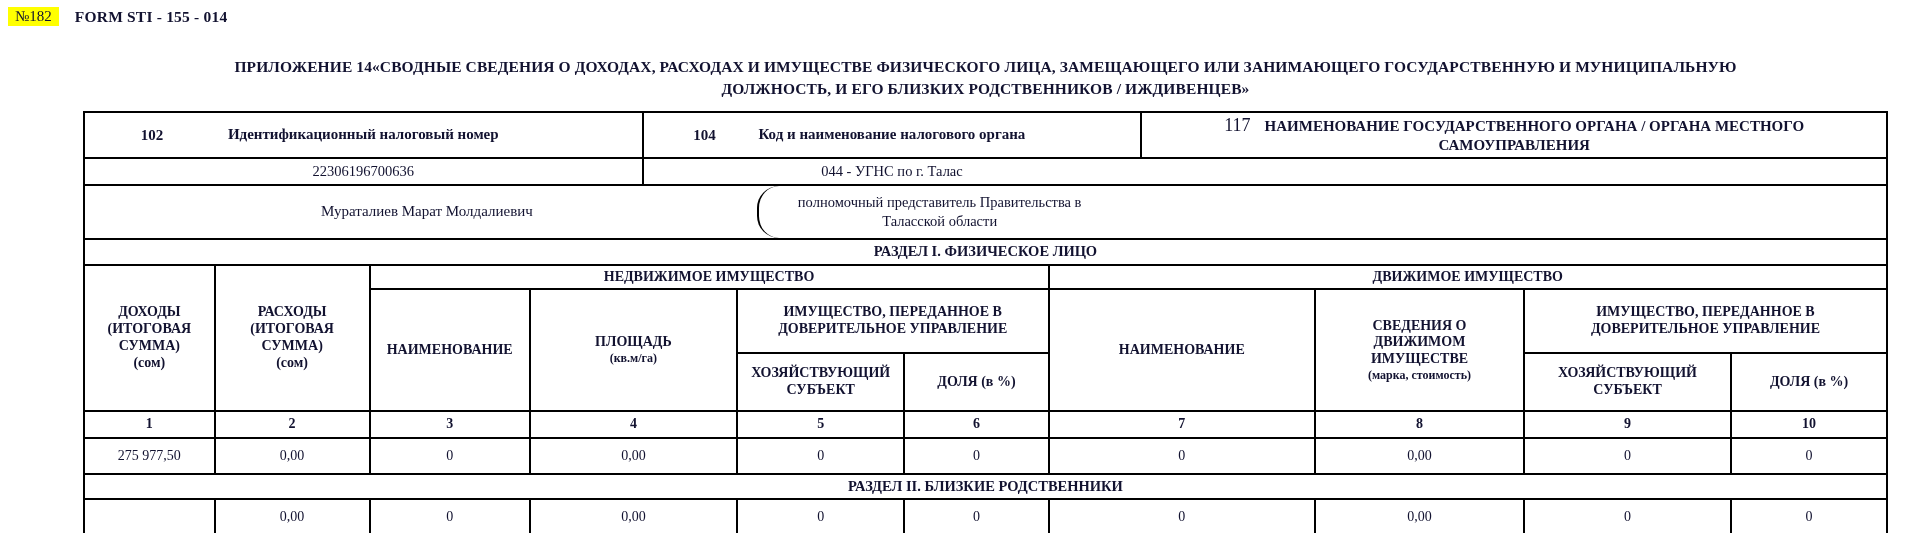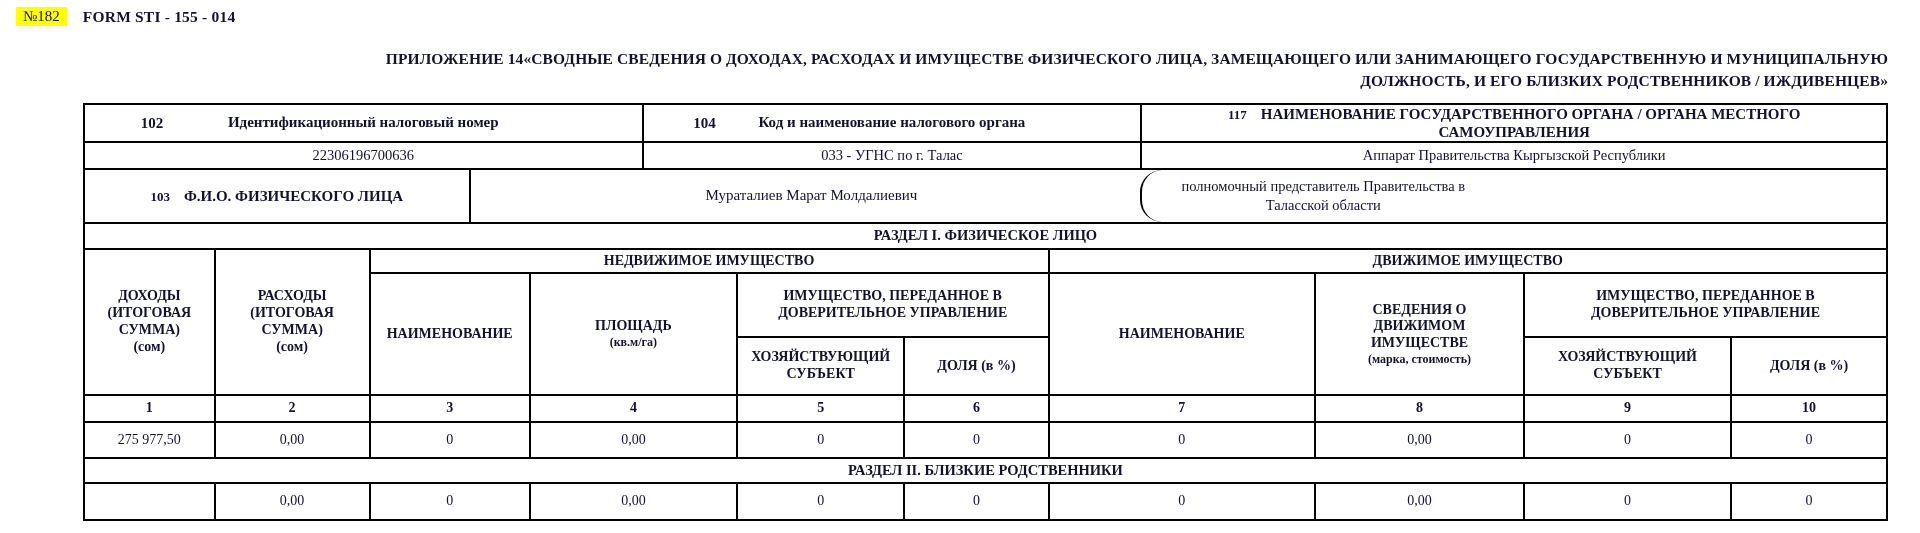--- a/index.html
+++ b/index.html
@@ -3,56 +3,56 @@
 <meta charset="utf-8">
 <style>
   html,body { margin:0; padding:0; background:#ffffff; }
   body {
     width:1920px; height:533px; overflow:hidden;
     font-family:"Liberation Serif","DejaVu Serif",serif;
     color:#121230;
   }
 
   
-  .topline { display:flex; align-items:center; gap:16px; padding:7px 0 0 16px; }
+  .topline { display:flex; align-items:center; gap:16px; padding:7px 0 0 8px; }
   .badge { background:#ffff00; padding:1px 7px; font-size:15px; }
   .formcode { font-weight:bold; font-size:15.5px; letter-spacing:.2px; }
 
   .title {
-    width:1805px; margin:22px 0 10px 83px;
-    text-align:right; font-weight:bold; font-size:15.5px; line-height:1.45;
+    width:1805px; margin:30px 0 10px 83px;
+    text-align:center; font-weight:bold; font-size:15.5px; line-height:1.45;
     white-space:pre-line; letter-spacing:.1px;
   }
 
   
   .formbox { margin-left:83px; width:1805px; border:2px solid #000; box-sizing:border-box; }
 
   .frow { display:flex; align-items:stretch; }
   .frow + .frow { border-top:2px solid #000; }
   .fcell {
     box-sizing:border-box; border-left:2px solid #000;
     display:flex; align-items:center; justify-content:center;
     text-align:center; position:relative; padding:2px 8px;
   }
   .fcell:first-child { border-left:none; }
 
-  .rowA { height:36px; }
+  .rowA { height:44px; }
   .rowB { height:25px; }
   .rowC { height:52px; }
 
   .w-a1 { width:30.9%; } .w-a2 { width:27.7%; } .w-a3 { width:41.4%; }
   .w-c1 { width:21.3%; } .w-c2 { width:37.3%; } .w-c3 { width:21.2%; } .w-c4 { width:20.2%;border-radius:22px; }
 
   .codecell .code {
     position:absolute; left:10%; top:50%; transform:translateY(-50%);
     font-weight:bold; font-size:15px;
   }
   .codecell .lbl { font-weight:bold; font-size:15px; width:100%; }
   .hdr15 { font-weight:bold; font-size:15px; }
-  .inlinecode { font-weight:bold; font-size:13px; margin-right:14px; }
+  .inlinecode { font-weight:normal; font-size:18px; margin-right:14px; }
   .prewrap { white-space:pre-line; }
   .val { font-size:14.5px; }
   .val15 { font-size:15px;padding-left:20px; }
   .pos-val { font-size:14.5px; line-height:1.3; }
 
   
   .tblsep { border-top:2px solid #000; }
   table.main { width:100%; border-collapse:collapse; border:hidden; table-layout:fixed; }
   table.main td {
     border:2px solid #000; text-align:center; vertical-align:middle;
@@ -94,30 +94,24 @@
       <div class="fcell w-a3">
         <div>
           <span class="inlinecode">117</span><span class="hdr15 prewrap">НАИМЕНОВАНИЕ ГОСУДАРСТВЕННОГО ОРГАНА / ОРГАНА МЕСТНОГО
 САМОУПРАВЛЕНИЯ</span>
         </div>
       </div>
     </div>
 
     <div class="frow rowB">
       <div class="fcell w-a1 val">22306196700636</div>
-      <div class="fcell w-a2 val">033 - УГНС по  г. Талас</div>
-      <div class="fcell w-a3 val">Аппарат Правительства Кыргызской Республики</div>
+      <div class="fcell w-a2 val">044 - УГНС по  г. Талас</div>
     </div>
 
     <div class="frow rowC">
-      <div class="fcell w-c1">
-        <div>
-          <span class="inlinecode">103</span><span class="hdr15">Ф.И.О. ФИЗИЧЕСКОГО ЛИЦА</span>
-        </div>
-      </div>
       <div class="fcell w-c2 val15">Мураталиев Марат Молдалиевич</div>
       <div class="fcell w-c4 pos-val">полномочный представитель Правительства в Таласской области</div>
     </div>
 
     <div class="tblsep">
       <table class="main">
         <colgroup>
           <col style="width:7.2%">
             <col style="width:8.6%">
             <col style="width:8.9%">

